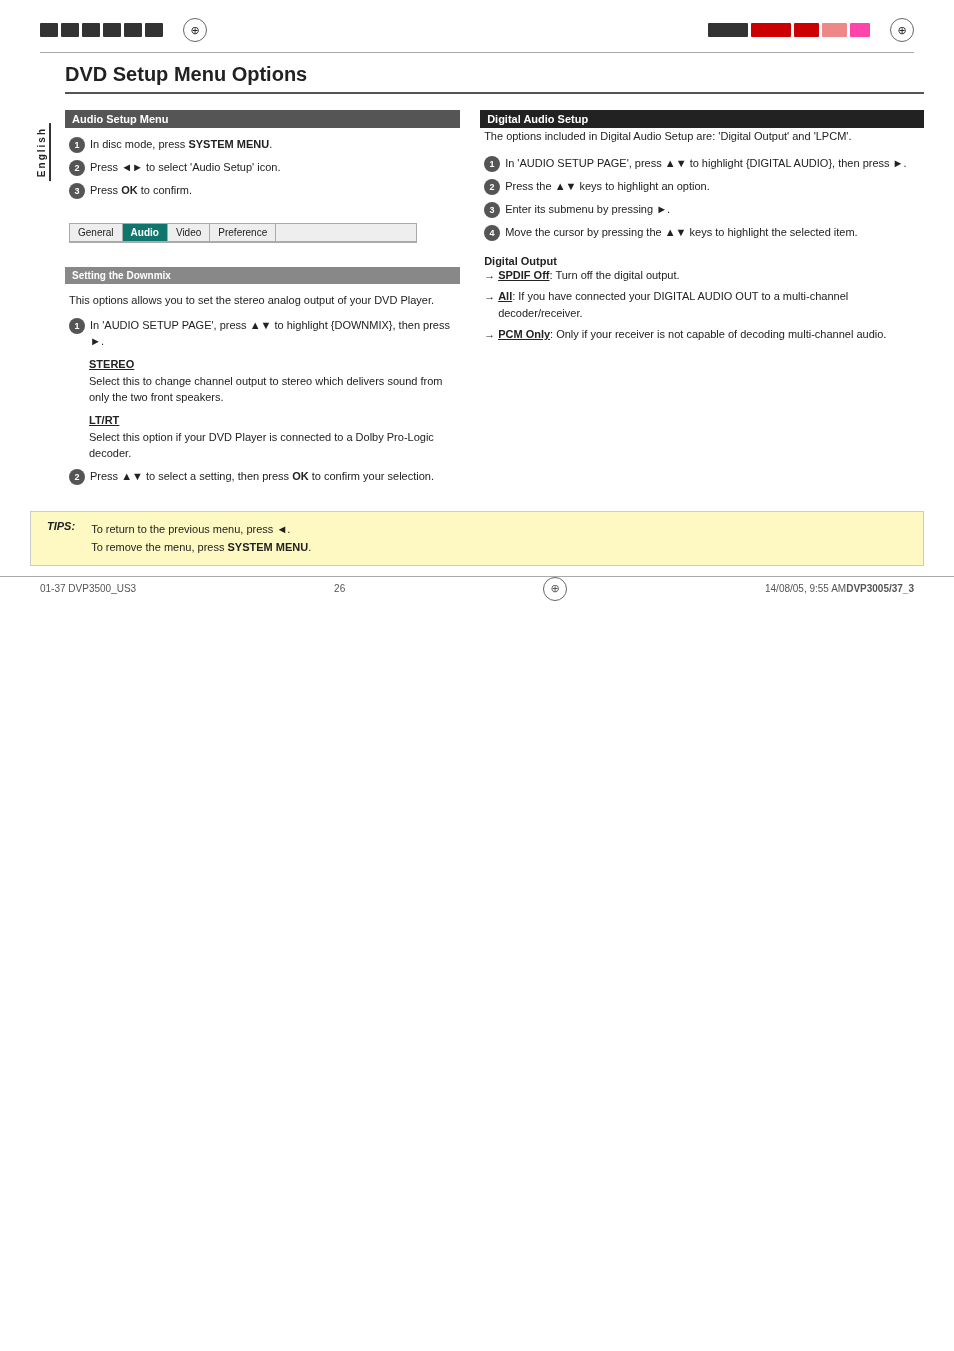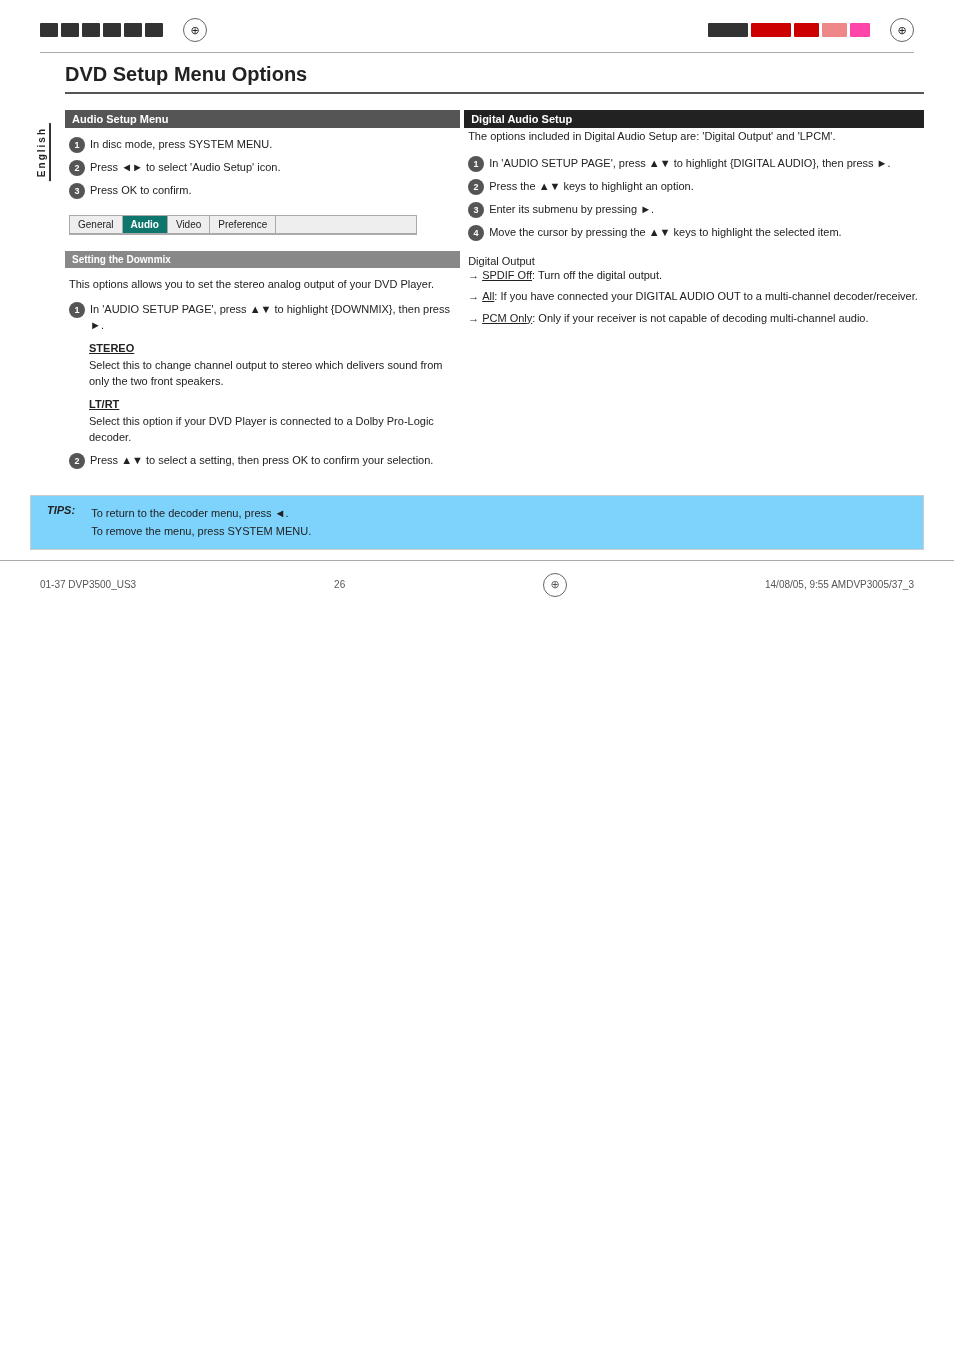--- a/index.html
+++ b/index.html
@@ -95,21 +95,21 @@
       font-size: 20px;
       font-weight: bold;
       margin-bottom: 16px;
       border-bottom: 2px solid #555;
       padding-bottom: 6px;
     }
 
     
     .two-col {
       display: flex;
-      gap: 4px;
+      gap: 20px;
     }
 
     .left-col {
       width: 46%;
       flex-shrink: 0;
     }
     .right-col {
       flex: 1;
     }
 
@@ -155,21 +155,21 @@
       flex-shrink: 0;
       margin-top: 1px;
     }
     .step-text {
       line-height: 1.5;
     }
 
     
     .menu-table {
       border: 1px solid #aaa;
-      margin: 16px 0;
+      margin: 24px 0;
       font-size: 10px;
       width: 90%;
     }
     .menu-table-header {
       display: flex;
       border-bottom: 1px solid #aaa;
       background: #eee;
     }
     .menu-tab {
       padding: 3px 8px;
@@ -237,21 +237,21 @@
       font-style: italic;
       font-size: 10px;
     }
     .helpful-hints-text {
       font-style: italic;
       font-size: 10px;
     }
 
     
     .tips-bar {
-      background: #7dd3fc;
+      background: #fef9c3;
       border: 1px solid #ccc;
       padding: 8px 16px;
       margin: 20px 30px 10px 30px;
       display: flex;
       gap: 16px;
       font-size: 11px;
     }
     .tips-label {
       font-weight: bold;
       font-style: italic;
@@ -259,40 +259,40 @@
     }
     .tips-content {
       line-height: 1.7;
     }
 
     
     .bottom-info {
       display: flex;
       justify-content: space-between;
       align-items: center;
-      padding: 12px 40px;
+      padding: 0 40px;
       font-size: 10px;
       color: #555;
       border-top: 1px solid #aaa;
     }
 
     
     .compass-circle {
       width: 24px;
       height: 24px;
       border: 1.5px solid #666;
       border-radius: 50%;
       display: inline-flex;
       align-items: center;
       justify-content: center;
       font-size: 11px;
     }
 
     strong {
-      font-weight: normal;
+      font-weight: bold;
     }
   </style>
 </head>
 <body>
 
 <div class="page-wrapper">
 
   <div class="top-bar">
     <div class="bar-segment-group left-bars">
       <div class="bar-seg"></div>
@@ -467,21 +467,21 @@
 
       </div>
 
     </div>
 
   </div>
 
   <div class="tips-bar">
     <span class="tips-label">TIPS:</span>
     <div class="tips-content">
-      <div>To return to the decoder menu, press ◄.</div>
+      <div>To return to the previous menu, press ◄.</div>
       <div>
         To remove the menu, press <strong>SYSTEM MENU</strong>.
       </div>
     </div>
   </div>
 
   <div class="bottom-info">
     <span>01-37 DVP3500_US3</span>
     <span>26</span>
     <span>

